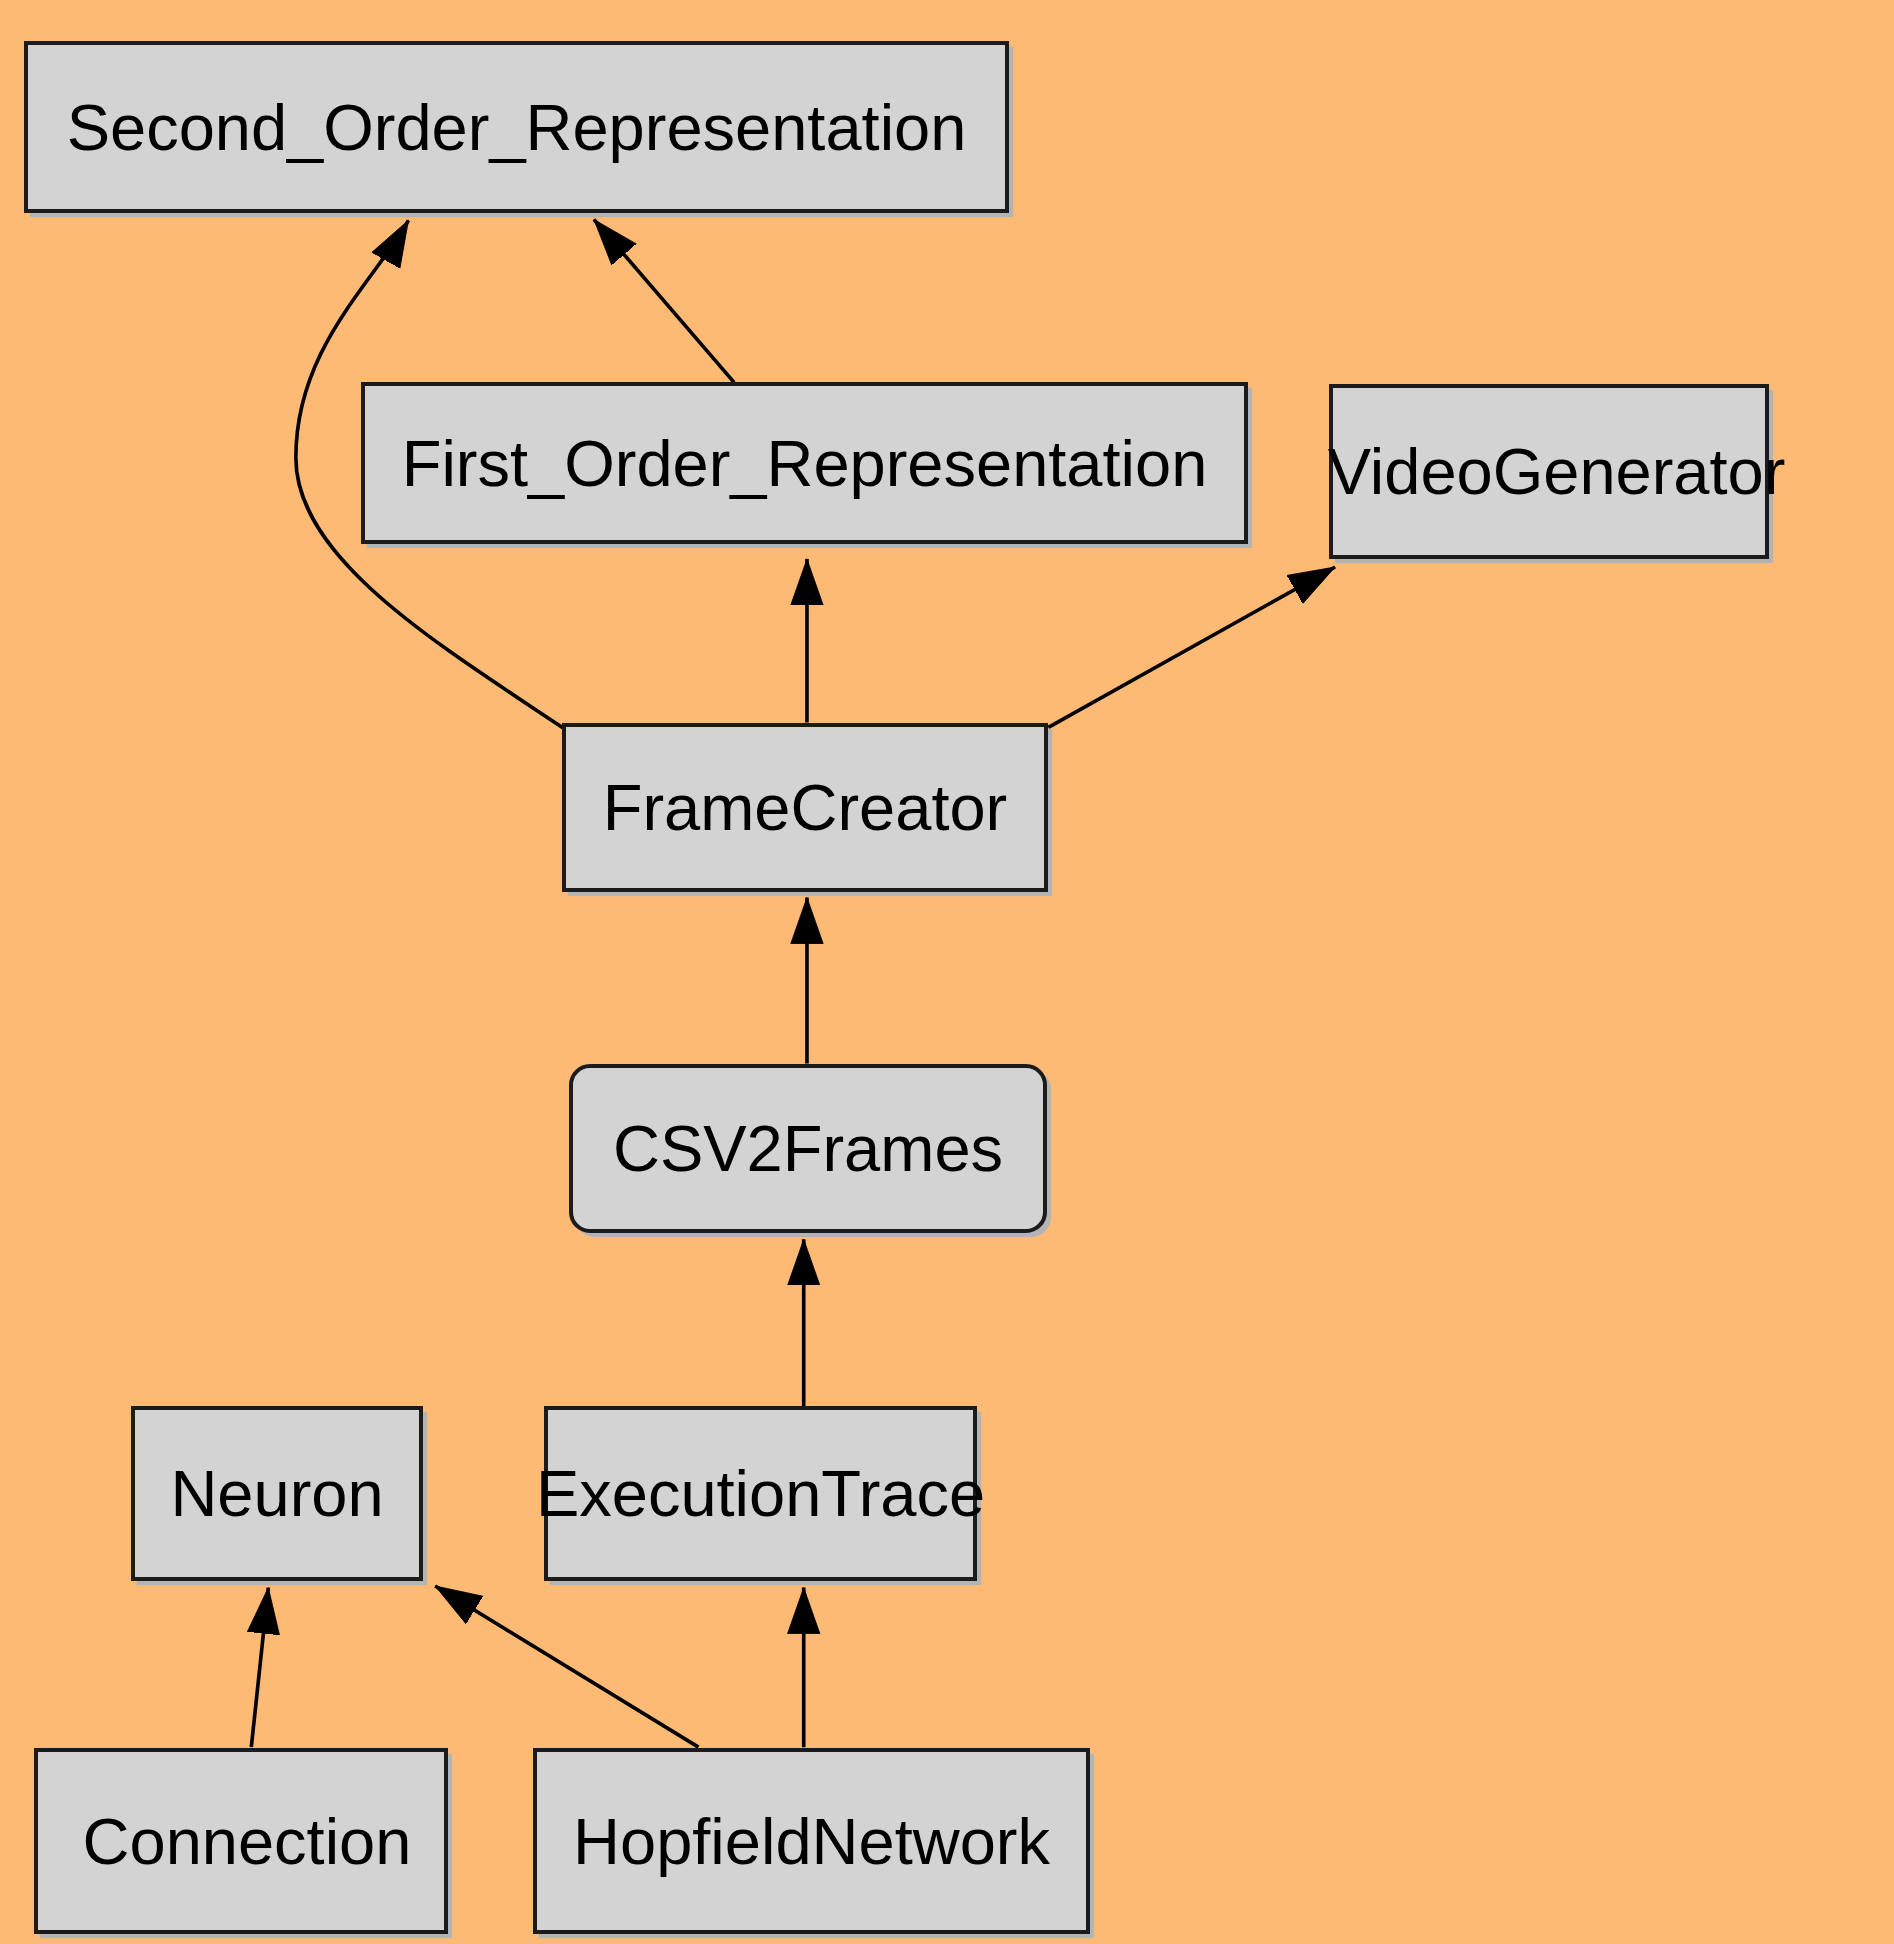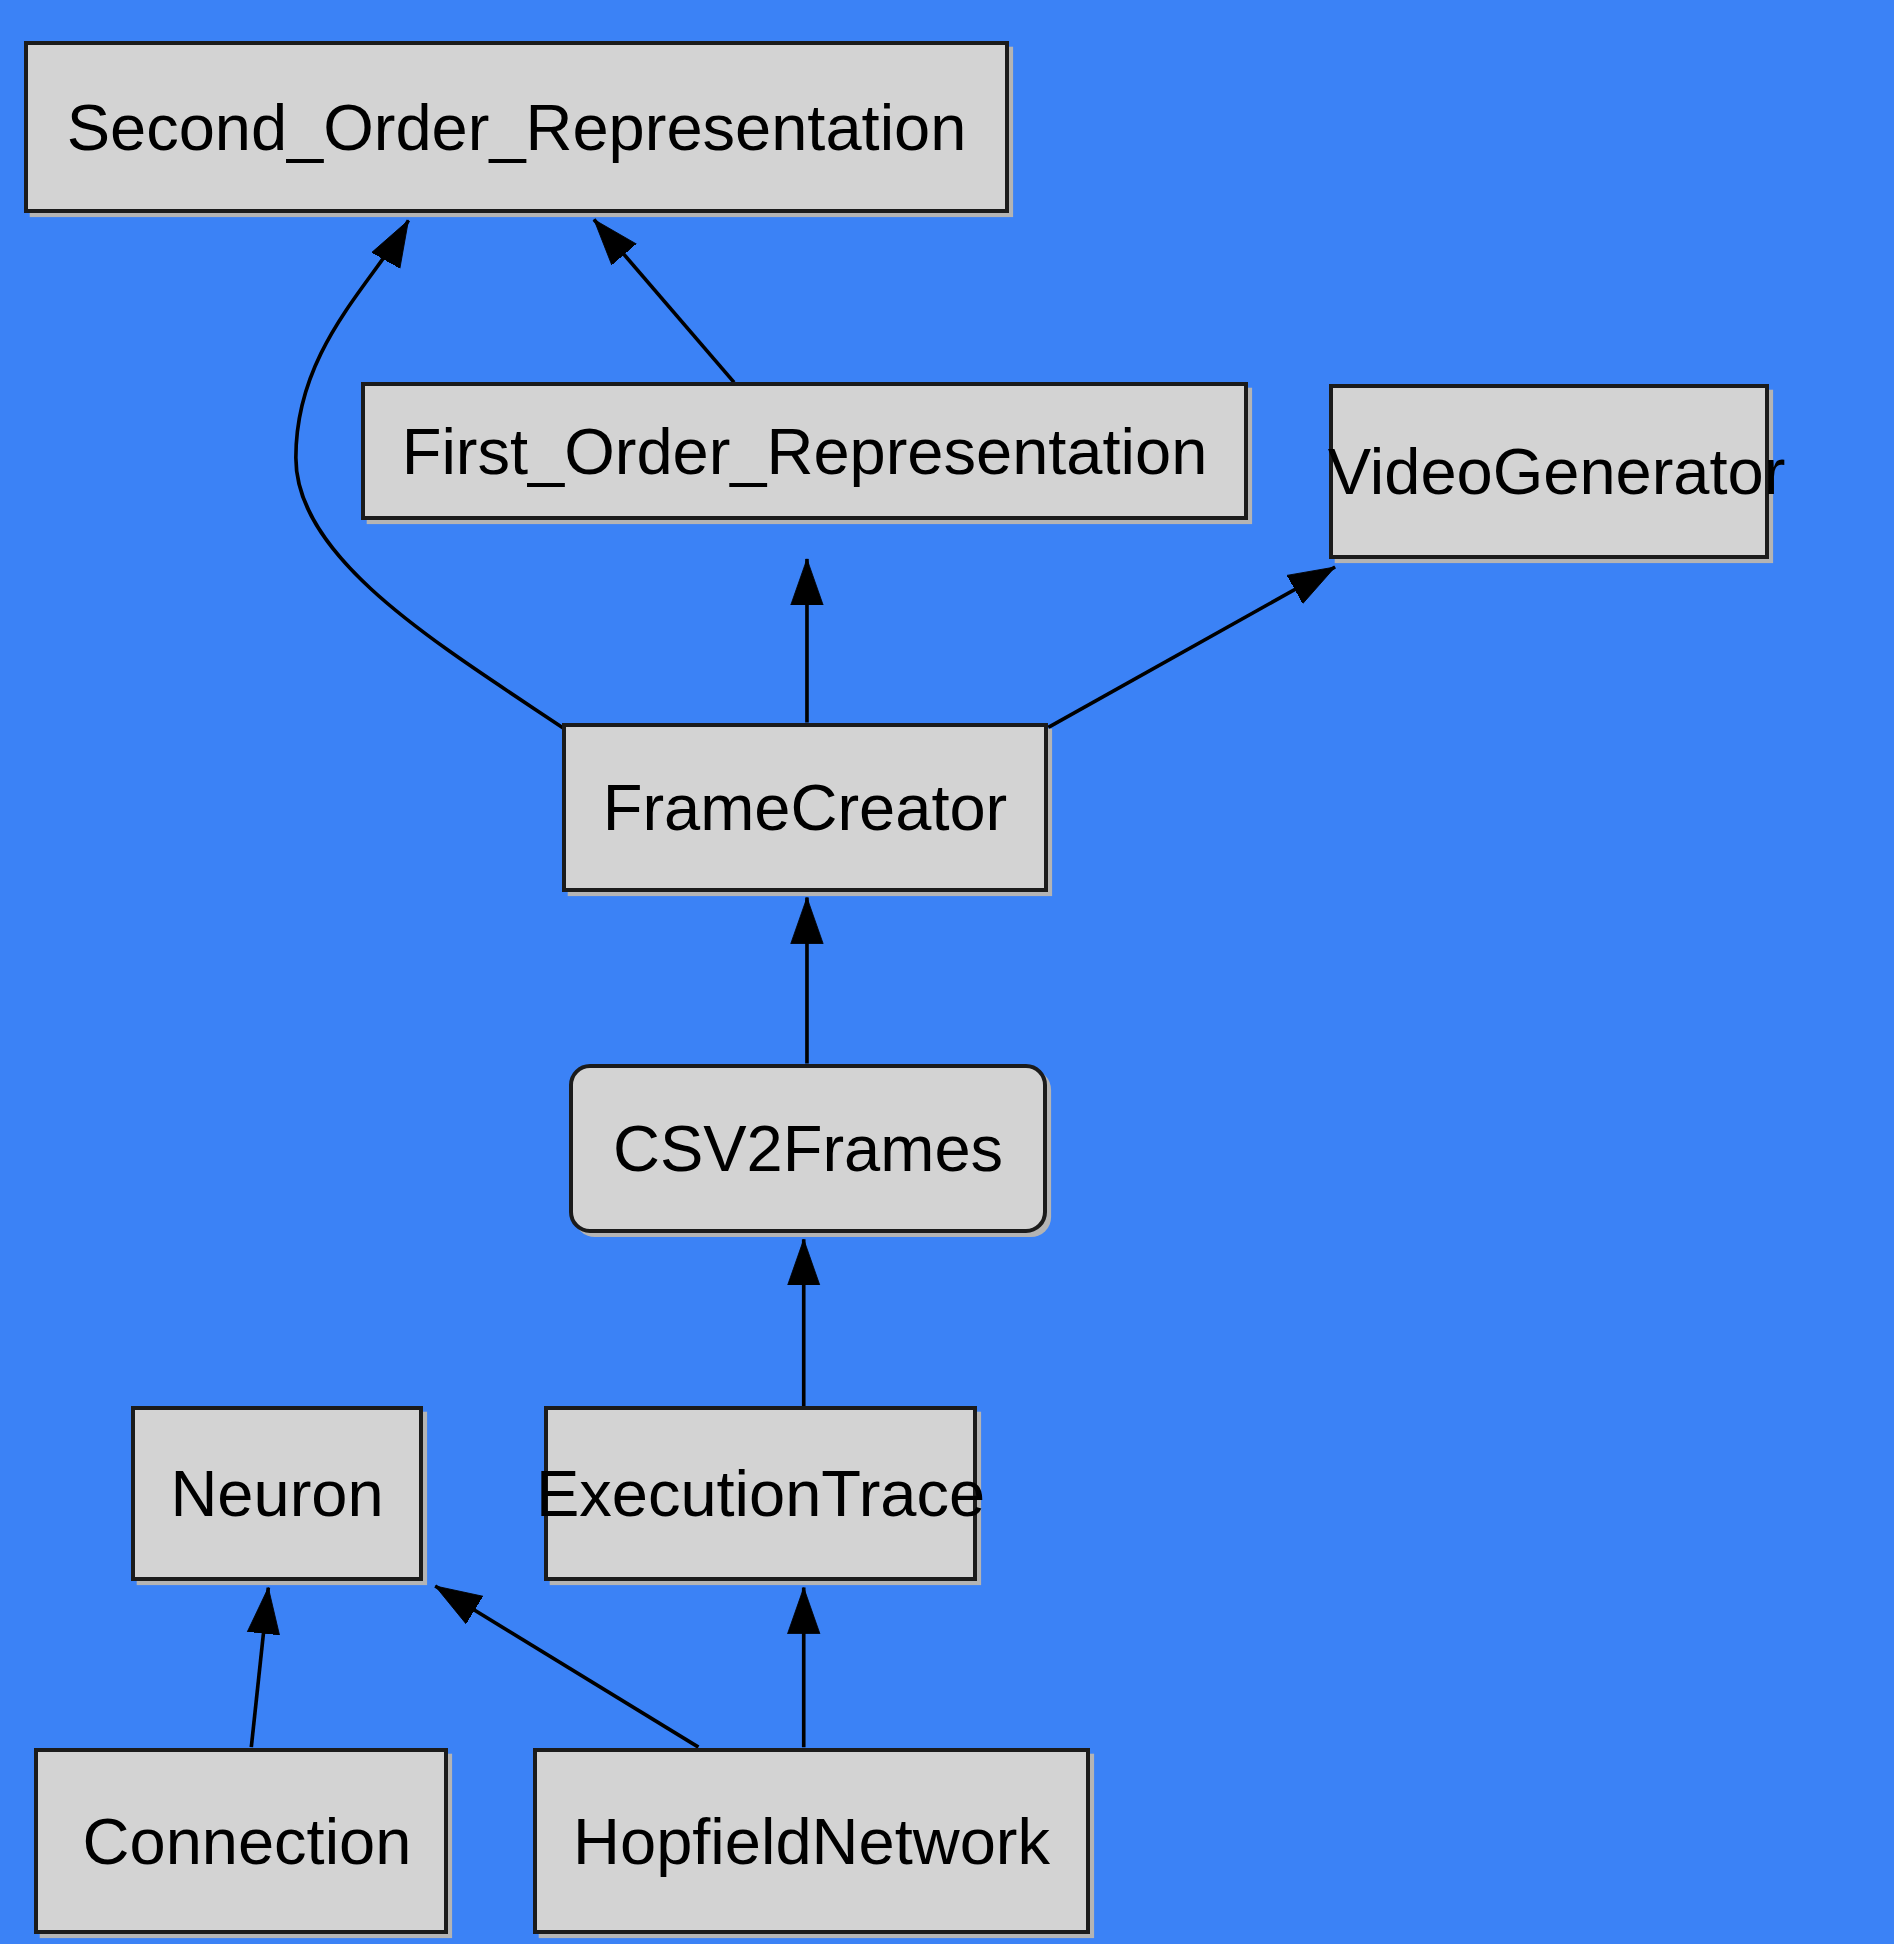--- a/index.html
+++ b/index.html
@@ -4,21 +4,21 @@
 <style>
   html, body {
     margin: 0;
     padding: 0;
     background: #ffffff;
   }
   #canvas {
     position: relative;
     width: 1895px;
     height: 1944px;
-    background: #3b82f6;
+    background: #fdba74;
     font-family: "Liberation Sans", "DejaVu Sans", sans-serif;
     overflow: hidden;
   }
   .node {
     position: absolute;
     box-sizing: border-box;
     background: #d3d3d3;
     border: 4px solid #1b1b1b;
     box-shadow: 4.9px 4.9px 0 -0.8px #b4b4b4;
     display: flex;
@@ -70,21 +70,21 @@
 
     <path d="M 992 2157 L 992 1960" marker-end="url(#arrow)"></path>
 
     <path d="M 310 2157 L 331 1960" marker-end="url(#arrow)"></path>
 
     <path d="M 862 2157 L 537 1958" marker-end="url(#arrow)"></path>
   </svg>
 
   <div class="node" style="left:24px;   top:41px;   width:985px; height:172px;">Second_Order_Representation</div>
 
-  <div class="node" style="left:361px;  top:382px;  width:887px; height:138px;">First_Order_Representation</div>
+  <div class="node" style="left:361px;  top:382px;  width:887px; height:162px;">First_Order_Representation</div>
 
   <div class="node" style="left:1329px; top:384px;  width:440px;  height:175px;padding-left:15px;">VideoGenerator</div>
 
   <div class="node" style="left:562px;  top:723px;  width:486px;  height:169px;">FrameCreator</div>
 
   <div class="node" style="left:569px;  top:1064px; width:478px;  height:169px;border-radius:21px;">CSV2Frames</div>
 
   <div class="node" style="left:131px;  top:1406px; width:292px;  height:175px;">Neuron</div>
 
   <div class="node" style="left:544px;  top:1406px; width:433px;  height:175px;">ExecutionTrace</div>

